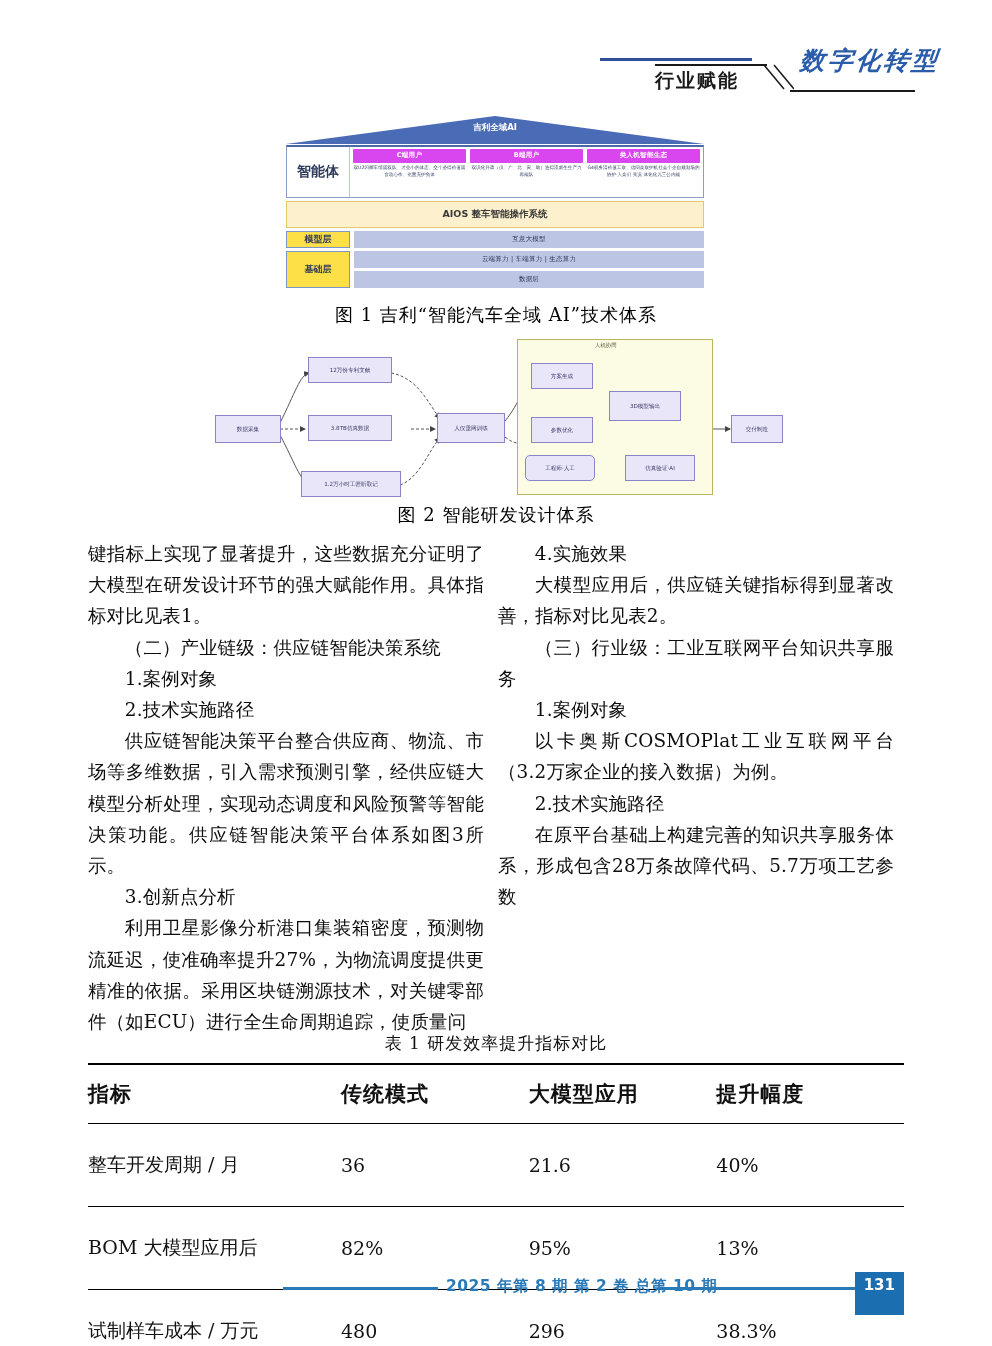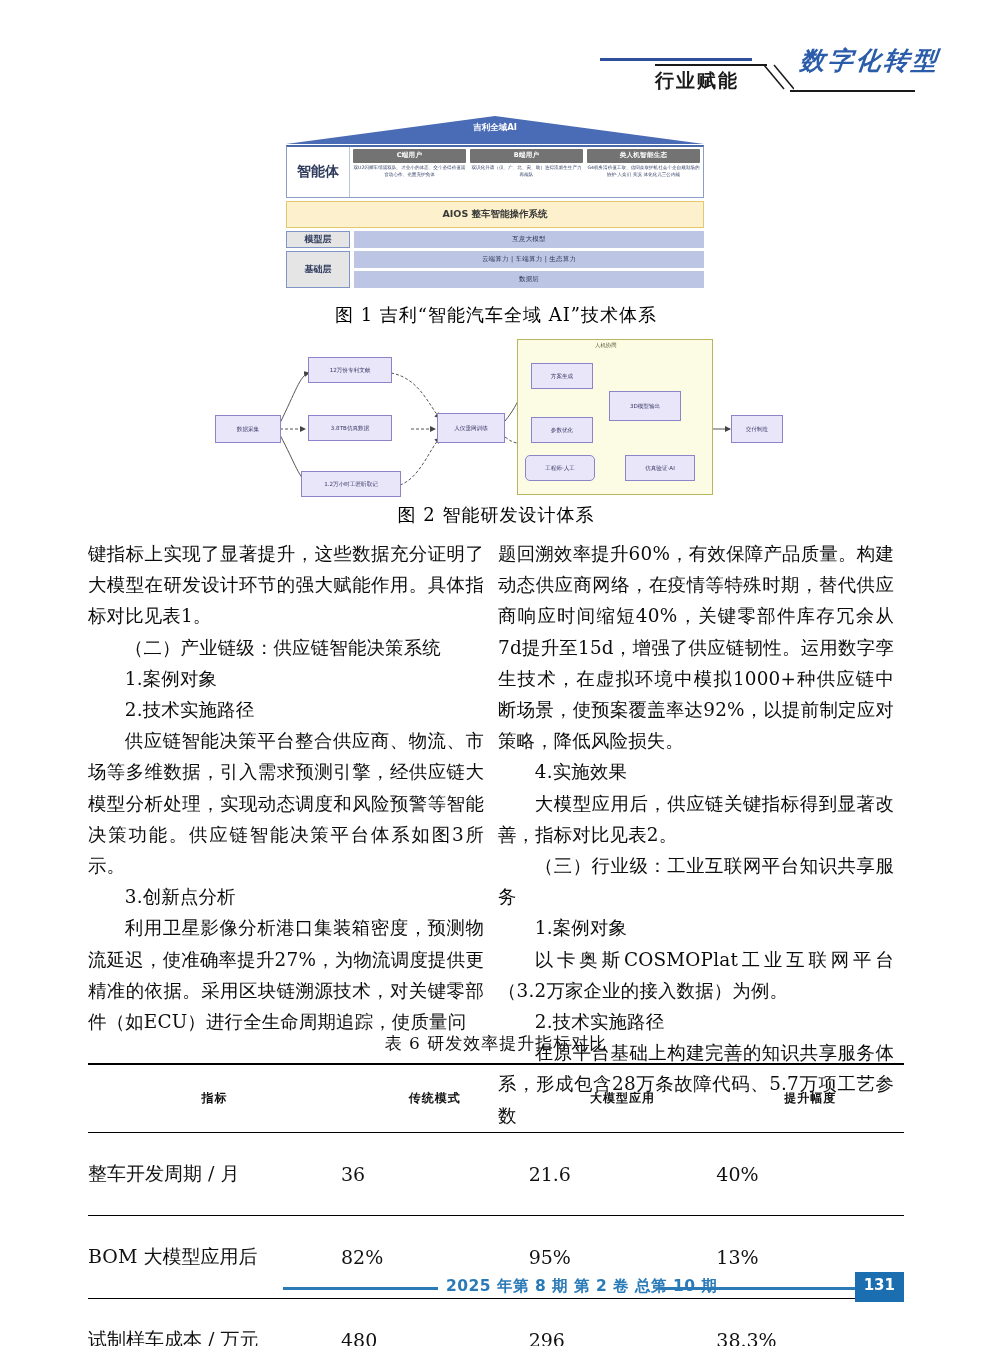--- a/index.html
+++ b/index.html
@@ -120,21 +120,21 @@
     font-family: "DejaVu Sans", sans-serif;
   }
   .fig1-agent-cols {
     flex: 1;
     display: flex;
     padding: 2px 3px;
     gap: 4px;
   }
   .fig1-agent-col { flex: 1; text-align: center; }
   .fig1-agent-chip {
-    background: #737373;
+    background: #d946ef;
     color: #fff;
     font-size: 6.5px;
     font-weight: 700;
     padding: 2px 0 3px;
     border-radius: 1px;
     font-family: "DejaVu Sans", sans-serif;
     letter-spacing: .3px;
   }
   .fig1-agent-desc {
     font-size: 4.6px;
@@ -156,21 +156,21 @@
     font-family: "DejaVu Sans", sans-serif;
   }
   .fig1-layer {
     display: flex;
     margin-top: 3px;
     align-items: stretch;
   }
   .fig1-layer-name {
     width: 62px;
     border: 1px solid #7f95c8;
-    background: #e5e5e5;
+    background: #fde047;
     display: flex;
     align-items: center;
     justify-content: center;
     font-size: 9px;
     font-weight: 700;
     color: #2f3b5c;
     font-family: "DejaVu Sans", sans-serif;
     margin-right: 4px;
   }
   .fig1-layer-rows { flex: 1; display: flex; flex-direction: column; gap: 3px; }
@@ -260,26 +260,26 @@
     font-family: "DejaVu Serif", serif;
     margin-bottom: 8px;
     letter-spacing: 1px;
   }
   table.data {
     width: 100%;
     border-collapse: collapse;
     font-family: "DejaVu Serif", serif;
   }
   table.data thead th {
-    font-size: 12px;
-    font-weight: 700;
-    padding: 25px 0;
+    font-size: 21px;
+    font-weight: 700;
+    padding: 15px 0;
     border-top: 2.5px solid #000;
     border-bottom: 1.6px solid #000;
-    text-align: center;
+    text-align: left;
     letter-spacing: 1px;
   }
   table.data tbody td {
     font-size: 19px;
     padding: 28px 0;
     border-bottom: 1.3px solid #000;
     text-align: left;
   }
   table.data tbody tr:last-child td { border-bottom: 2.5px solid #000; }
   table.data col.c1 { width: 31%; }
@@ -318,21 +318,21 @@
     background: #2a7ab8;
   }
   .f-page {
     position: absolute;
     right: 0; top: -2px;
     background: #1b6eb0;
     color: #fff;
     font-size: 15px;
     font-weight: 700;
     font-family: "DejaVu Sans", sans-serif;
-    padding: 4px 9px 8px;
+    padding: 4px 9px 21px;
   }
 </style>
 </head>
 <body>
 
 <div class="page-header">
   <div class="hdr-rule-top"></div>
   <div class="hdr-rule-mid"></div>
   <div class="hdr-section">行业赋能</div>
   <div class="hdr-slash">
@@ -437,32 +437,31 @@
   <p>键指标上实现了显著提升，这些数据充分证明了大模型在研发设计环节的强大赋能作用。具体指标对比见表1。</p>
   <p class="indent">（二）产业链级：供应链智能决策系统</p>
   <p class="indent">1.案例对象</p>
   <p class="indent">2.技术实施路径</p>
   <p class="indent">供应链智能决策平台整合供应商、物流、市场等多维数据，引入需求预测引擎，经供应链大模型分析处理，实现动态调度和风险预警等智能决策功能。供应链智能决策平台体系如图3所示。</p>
   <p class="indent">3.创新点分析</p>
   <p class="indent">利用卫星影像分析港口集装箱密度，预测物流延迟，使准确率提升27%，为物流调度提供更精准的依据。采用区块链溯源技术，对关键零部件（如ECU）进行全生命周期追踪，使质量问</p>
 </div>
 
 <div class="col col-right">
-  <p>题回溯效率提升60%，有效保障产品质量。构建动态供应商网络，在疫情等特殊时期，替代供应商响应时间缩短40%，关键零部件库存冗余从7d提升至15d，增强了供应链韧性。运用数字孪生技术，在虚拟环境中模拟1000+种供应链中断场景，使预案覆盖率达92%，以提前制定应对策略，降低风险损失。</p>
   <p class="indent">4.实施效果</p>
   <p class="indent">大模型应用后，供应链关键指标得到显著改善，指标对比见表2。</p>
   <p class="indent">（三）行业级：工业互联网平台知识共享服务</p>
   <p class="indent">1.案例对象</p>
   <p class="indent">以卡奥斯COSMOPlat工业互联网平台（3.2万家企业的接入数据）为例。</p>
   <p class="indent">2.技术实施路径</p>
   <p class="indent">在原平台基础上构建完善的知识共享服务体系，形成包含28万条故障代码、5.7万项工艺参数</p>
 </div>
 
 <div class="table-wrap">
-  <div class="table-title">表 6  研发效率提升指标对比</div>
+  <div class="table-title">表 1  研发效率提升指标对比</div>
   <table class="data">
     <colgroup>
         <col class="c1">
         <col class="c2">
         <col class="c3">
         <col class="c4">
       </colgroup>
     <thead>
       <tr>
         <th>指标</th>

